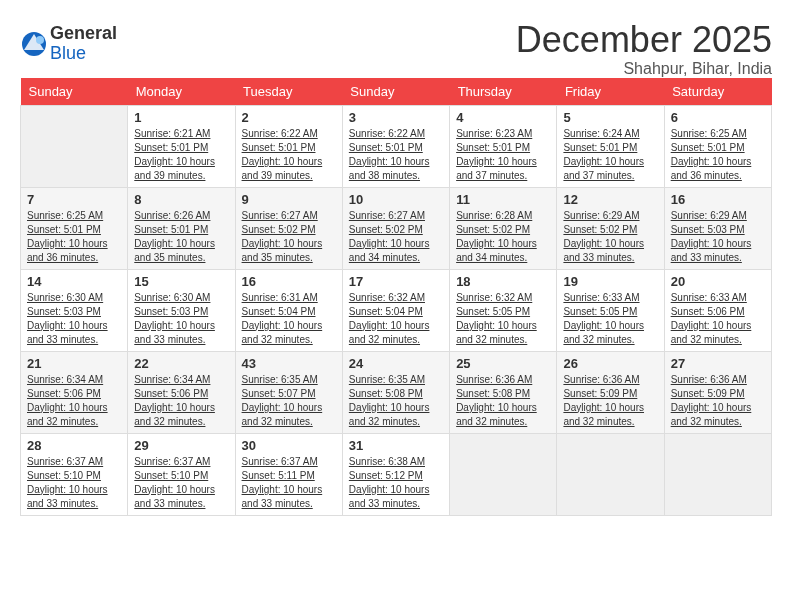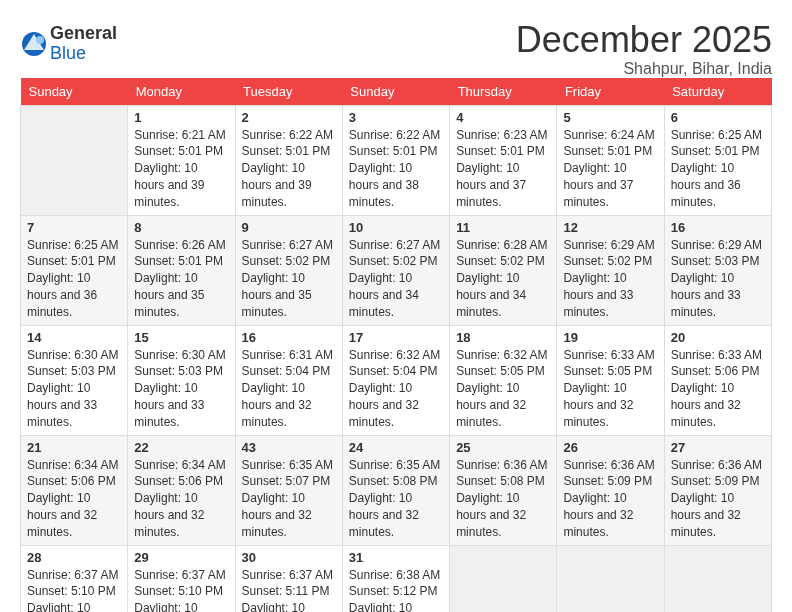--- a/index.html
+++ b/index.html
@@ -72,23 +72,24 @@
       min-height: 80px;
       color: #333;
     }
     .day-number {
       font-weight: bold;
       font-size: 13px;
       display: block;
       margin-bottom: 2px;
     }
     .day-info {
-      font-size: 12px;
+      font-size: 10px;
       line-height: 1.4;
       color: #333;
+      text-decoration: underline;
     }
     .empty-cell {
       background: #f9f9f9;
     }
     tbody tr:nth-child(odd) td {
       background: #ffffff;
     }
     tbody tr:nth-child(even) td {
       background: #f5f5f5;
     }

